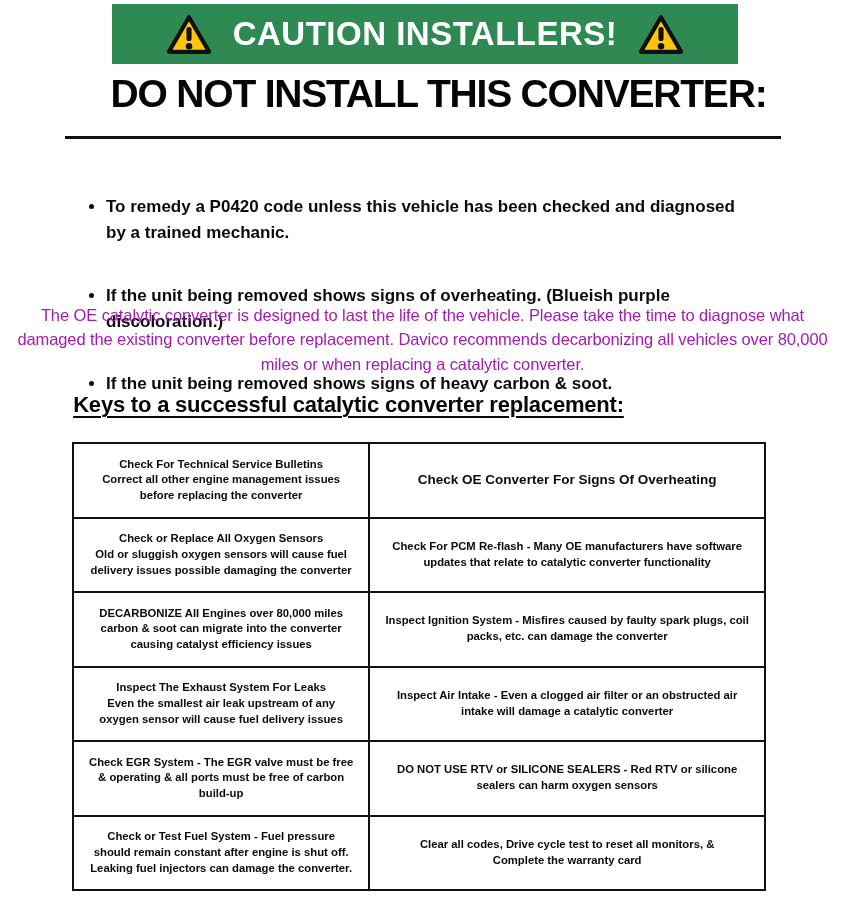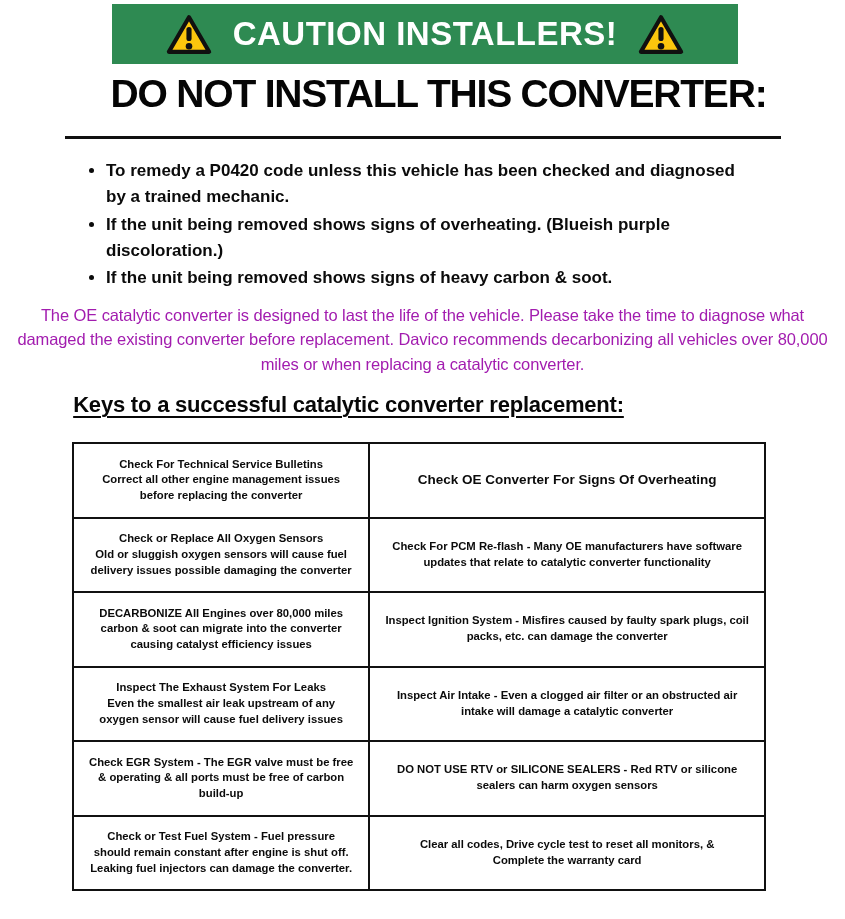--- a/index.html
+++ b/index.html
@@ -60,20 +60,21 @@
     width: 665px;
     list-style: disc;
     padding-left: 18px;
   }
   .warning-list li {
     font-size: 17px;
     font-weight: bold;
     line-height: 1.55;
     color: #0b0b0b;
     margin-bottom: 1px;
+    margin-top: 36px;
   }
 
   
   .advisory {
     position: absolute;
     left: 6px; top: 303px;
     width: 833px;
     text-align: center;
     font-size: 16.5px;
     font-weight: 400;

